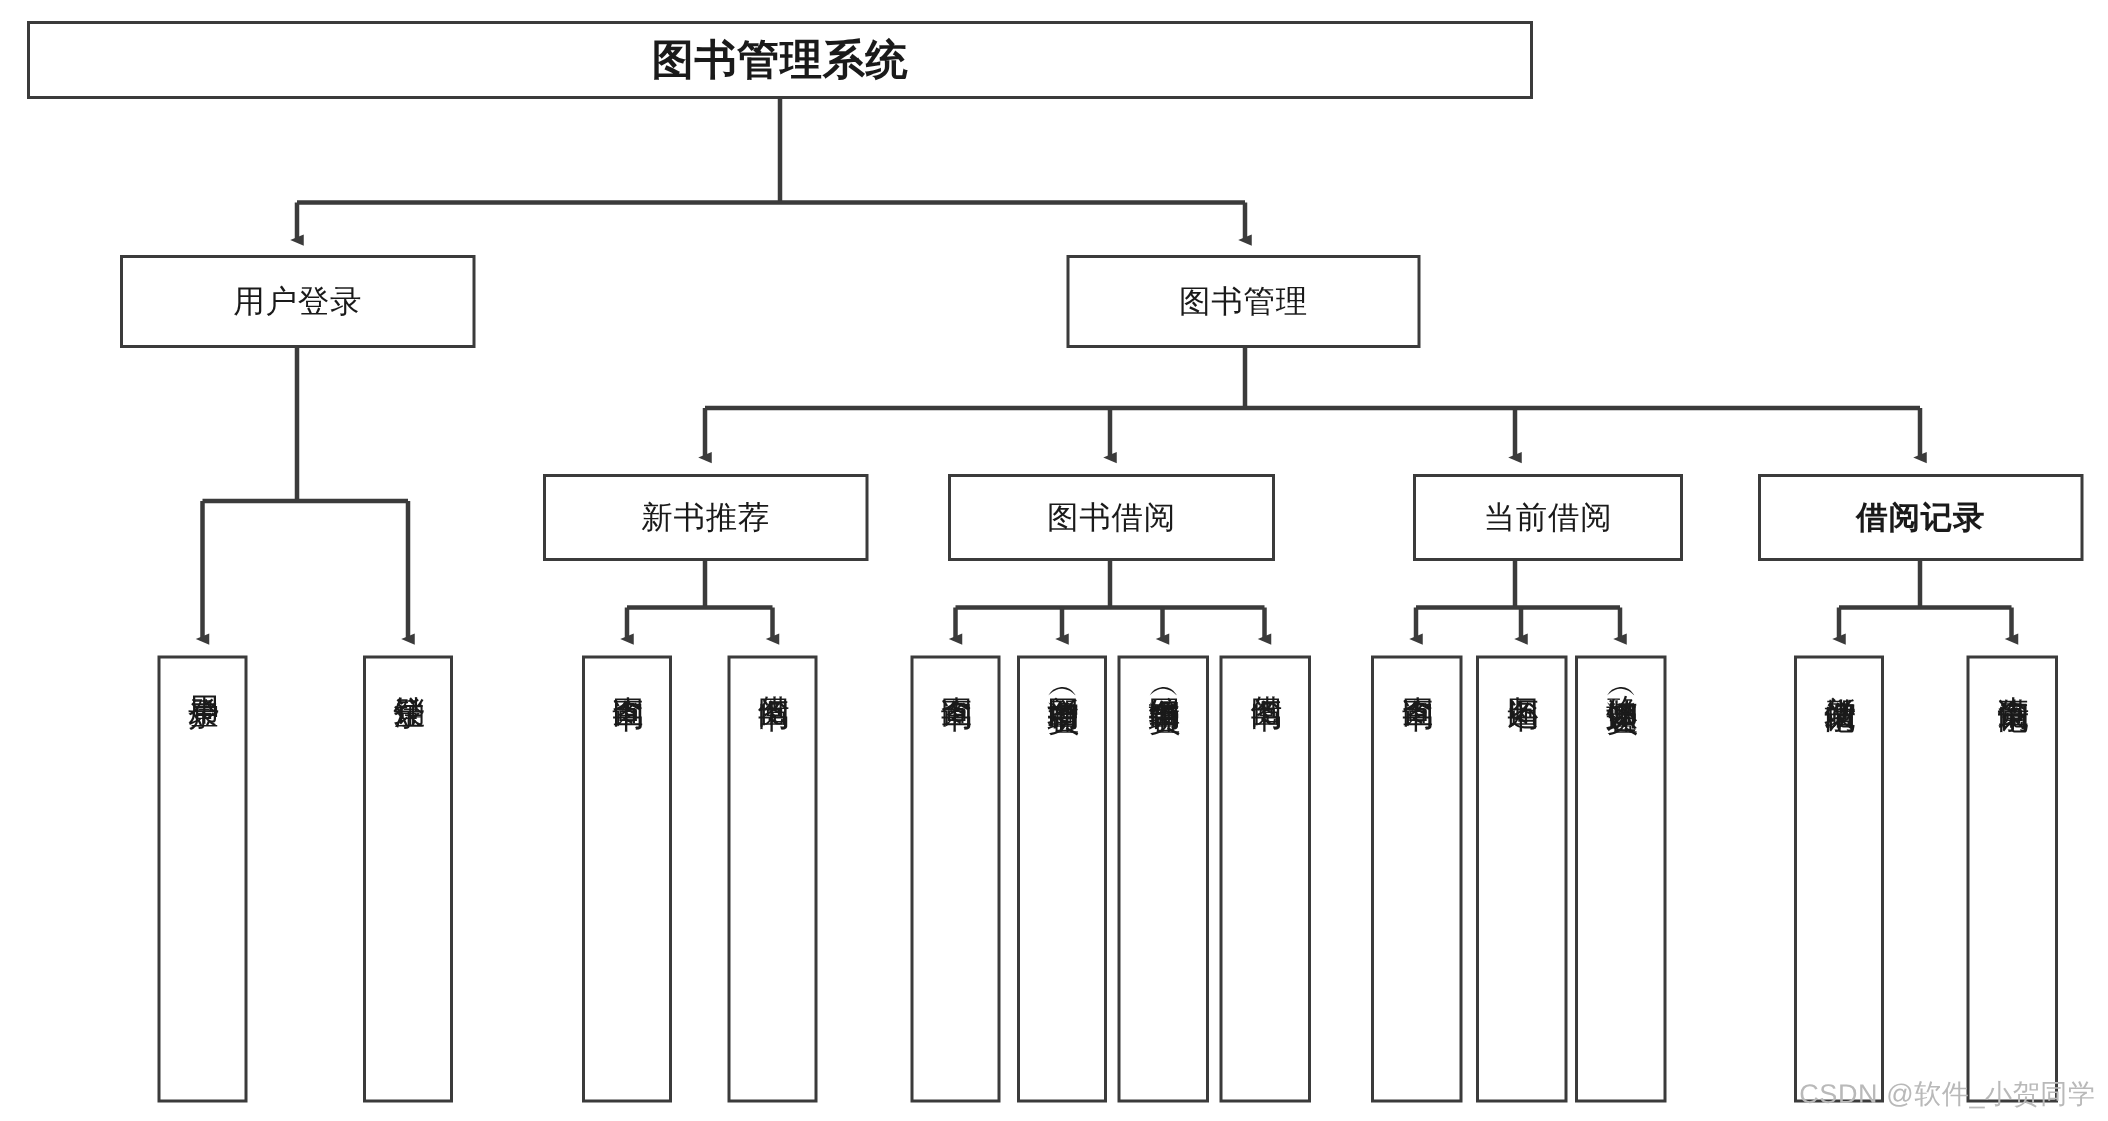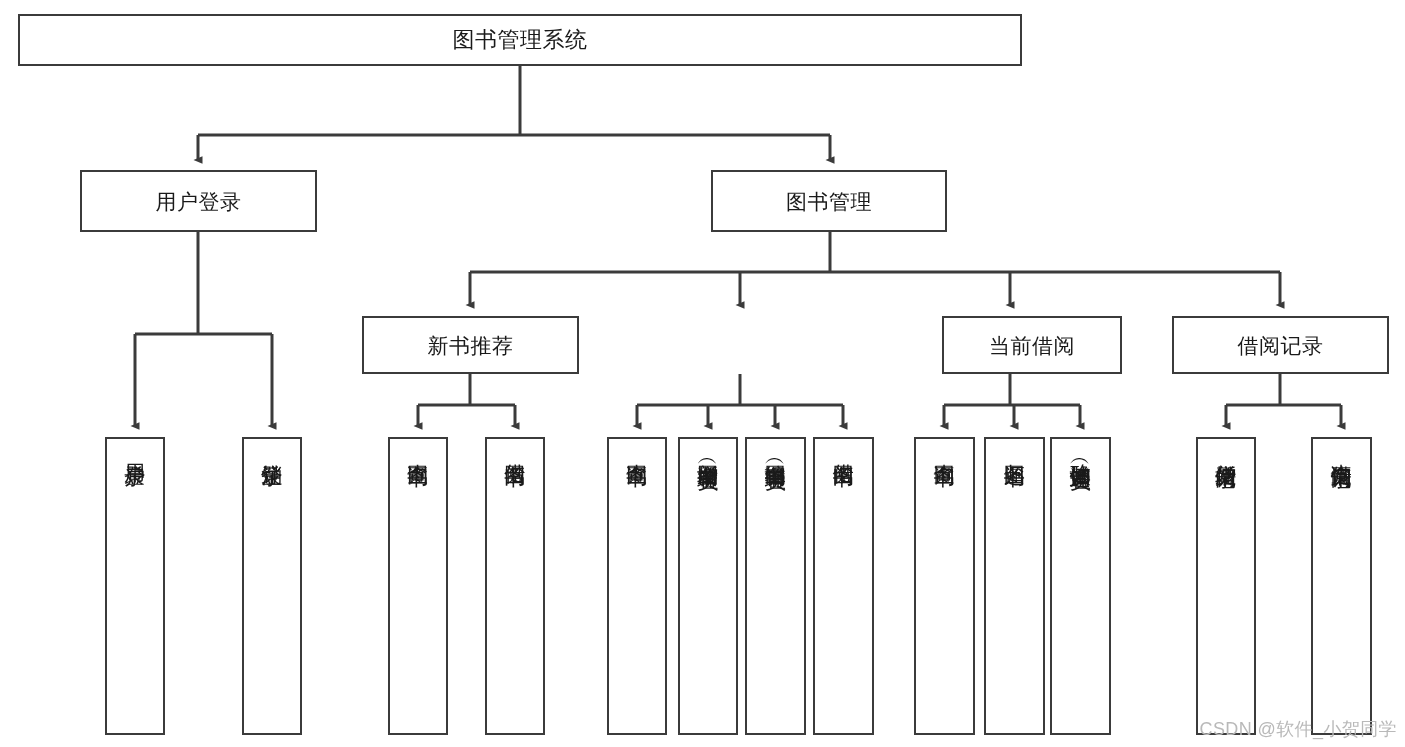--- a/index.html
+++ b/index.html
@@ -40,21 +40,22 @@
     text-align: center;
     line-height: 1.0;
     white-space: nowrap;
   }
   
   .node.horiz .node-label {
     font-size: 21px;
     letter-spacing: 0.5px;
   }
   .node.root .node-label {
-    font-size: 22px;
+    font-size: 28px;
+    font-weight: bold;
   }
   
   .node.vert {
     align-items: flex-start;
     justify-content: center;
     padding-top: 8px;
   }
   .node.vert .node-label {
     writing-mode: vertical-rl;
     text-orientation: upright;
@@ -136,24 +137,27 @@
   <div class="node horiz" style="left:80px; top:170px; width:237px; height:62px;">
     <span class="node-label">用户登录</span>
   </div>
   <div class="node horiz" style="left:362px; top:316px; width:217px; height:58px;">
     <span class="node-label">新书推荐</span>
   </div>
 
   <div class="node horiz" style="left:711px; top:170px; width:236px; height:62px;">
     <span class="node-label">图书管理</span>
   </div>
+  <div class="node horiz" style="left:632px; top:316px; width:218px; height:58px;">
+    <span class="node-label">图书借阅</span>
+  </div>
   <div class="node horiz" style="left:902px; top:316px; width:180px; height:58px;margin-left:40px;">
     <span class="node-label">当前借阅</span>
   </div>
-  <div class="node horiz" style="left:1172px; top:316px; width:217px; height:58px;">
+  <div class="node horiz" style="left:1172px; top:316px; width:217px; height:58px;font-weight:bold;">
     <span class="node-label">借阅记录</span>
   </div>
 
   <div class="node vert" style="left:105px; top:437px; width:60px; height:298px;">
     <span class="node-label">用户登录</span>
   </div>
   <div class="node vert" style="left:242px; top:437px; width:60px; height:298px;">
     <span class="node-label">注销登录</span>
   </div>
   <div class="node vert" style="left:388px; top:437px; width:60px; height:298px;">

